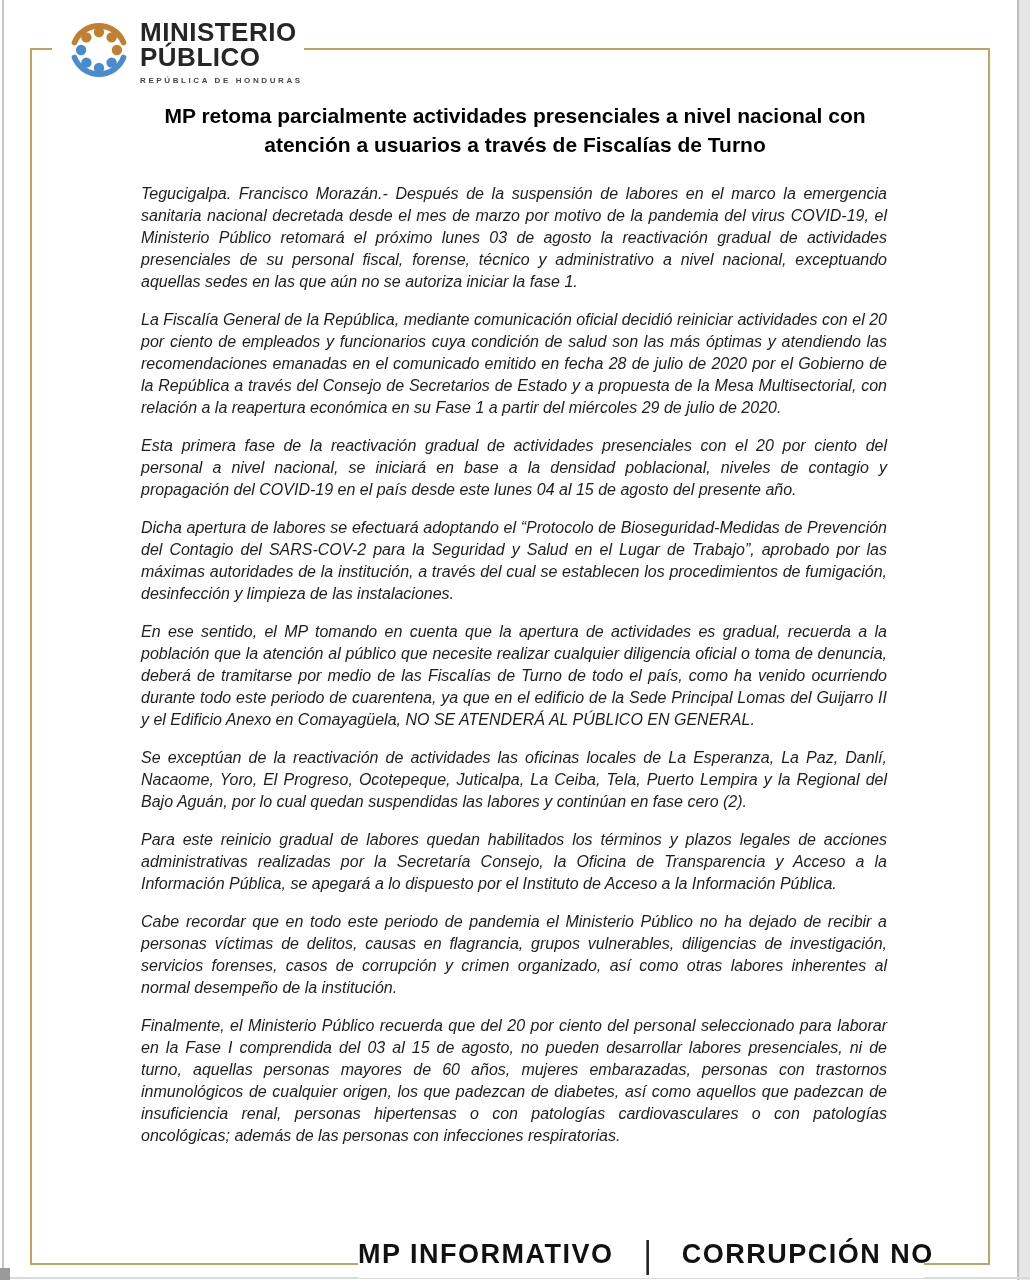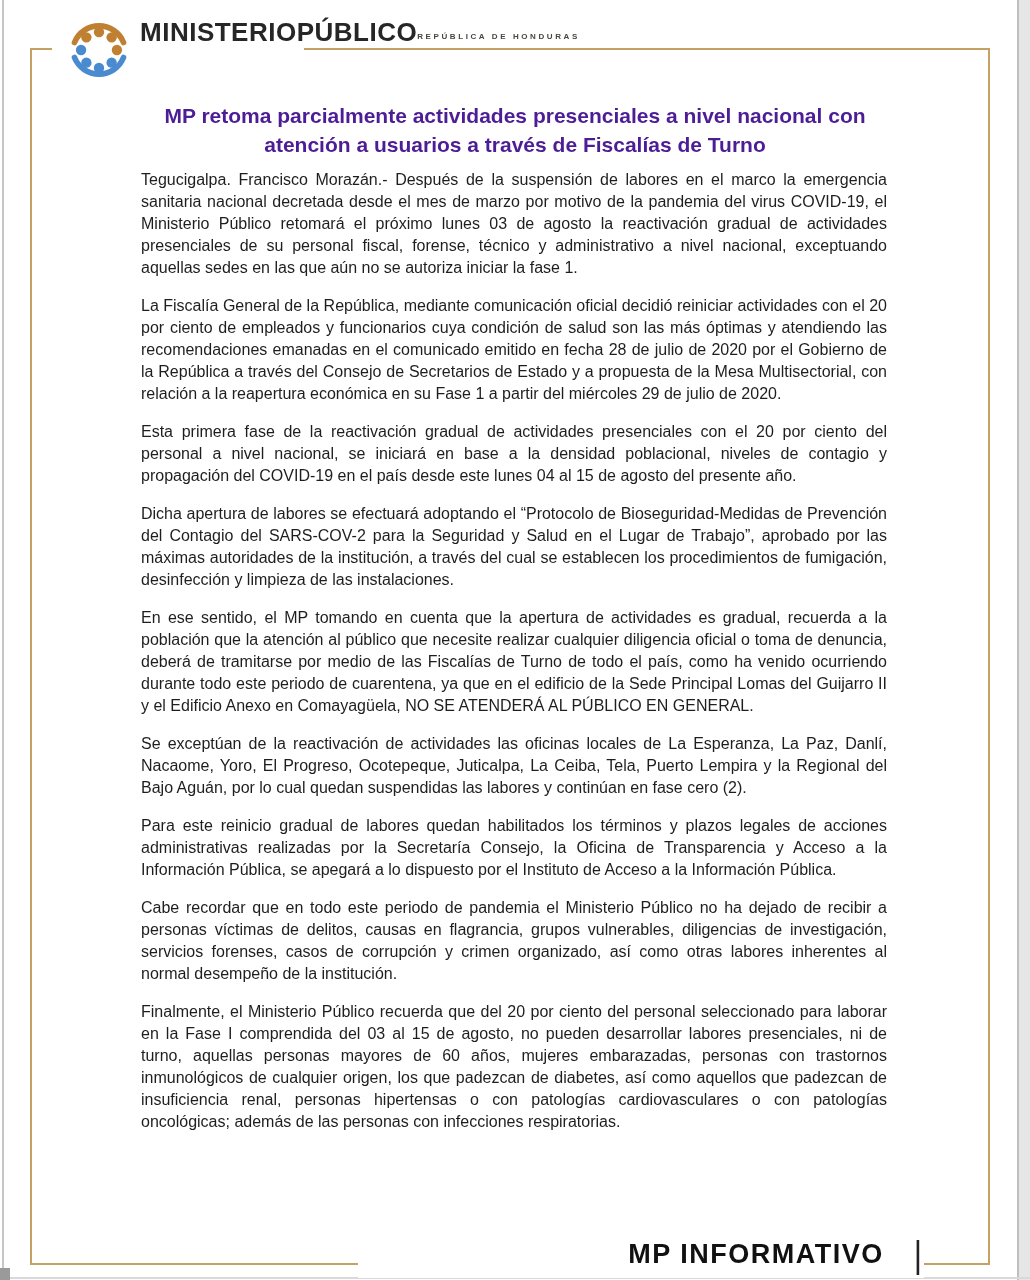--- a/index.html
+++ b/index.html
@@ -50,74 +50,75 @@
     z-index: 2;
     display: flex;
     align-items: flex-start;
   }
   .emblem {
     flex: 0 0 auto;
     margin: 13px 8px 0 14px;
   }
   .logo-text {
     display: flex;
-    flex-direction: row;
+    flex-direction: column;
     margin-top: 16px;
   }
   .org-name {
     font-size: 26px;
     font-weight: bold;
     letter-spacing: 0.5px;
     line-height: 25px;
     color: #262626;
   }
   .org-subtitle {
-    margin-top: 12px;
+    margin-top: 6px;
     font-size: 8px;
     font-weight: bold;
     letter-spacing: 2.6px;
     color: #474740;
     white-space: nowrap;
   }
   
   .headline {
     position: absolute;
     top: 101px; left: 140px;
     width: 750px;
     text-align: center;
     font-size: 21px;
     font-weight: bold;
     line-height: 29px;
-    color: #4c1d95;
+    color: #000000;
     z-index: 2;
   }
   
   .content {
     position: absolute;
-    top: 169px; left: 141px;
+    top: 183px; left: 141px;
     width: 746px;
     z-index: 2;
+    font-style: italic;
   }
   .content p {
     margin: 0 0 16px 0;
     font-size: 16px;
     line-height: 22px;
     text-align: justify;
     color: #1e1e1e;
   }
   
   .footer-box {
     position: absolute;
     left: 358px; top: 1230px;
     width: 566px; height: 48px;
     background: #ffffff;
     z-index: 2;
     display: flex;
     align-items: center;
-    justify-content: flex-end;
+    justify-content: space-between;
     gap: 28px;
   }
   .footer-text {
     font-size: 27px;
     font-weight: bold;
     letter-spacing: 1.5px;
     color: #111111;
     white-space: nowrap;
   }
   .footer-sep {
@@ -174,13 +175,14 @@
   <p>En ese sentido, el MP tomando en cuenta que la apertura de actividades es gradual, recuerda a la población que la atención al público que necesite realizar cualquier diligencia oficial o toma de denuncia, deberá de tramitarse por medio de las Fiscalías de Turno de todo el país, como ha venido ocurriendo durante todo este periodo de cuarentena, ya que en el edificio de la Sede Principal Lomas del Guijarro II y el Edificio Anexo en Comayagüela, NO SE ATENDERÁ AL PÚBLICO EN GENERAL.</p>
   <p>Se exceptúan de la reactivación de actividades las oficinas locales de La Esperanza, La Paz, Danlí, Nacaome, Yoro, El Progreso, Ocotepeque, Juticalpa, La Ceiba, Tela, Puerto Lempira y la Regional del Bajo Aguán, por lo cual quedan suspendidas las labores y continúan en fase cero (2).</p>
   <p>Para este reinicio gradual de labores quedan habilitados los términos y plazos legales de acciones administrativas realizadas por la Secretaría Consejo, la Oficina de Transparencia y Acceso a la Información Pública, se apegará a lo dispuesto por el Instituto de Acceso a la Información Pública.</p>
   <p>Cabe recordar que en todo este periodo de pandemia el Ministerio Público no ha dejado de recibir a personas víctimas de delitos, causas en flagrancia, grupos vulnerables, diligencias de investigación, servicios forenses, casos de corrupción y crimen organizado, así como otras labores inherentes al normal desempeño de la institución.</p>
   <p>Finalmente, el Ministerio Público recuerda que del 20 por ciento del personal seleccionado para laborar en la Fase I comprendida del 03 al 15 de agosto, no pueden desarrollar labores presenciales, ni de turno, aquellas personas mayores de 60 años, mujeres embarazadas, personas con trastornos inmunológicos de cualquier origen, los que padezcan de diabetes, así como aquellos que padezcan de insuficiencia renal, personas hipertensas o con patologías cardiovasculares o con patologías oncológicas; además de las personas con infecciones respiratorias.</p>
 </div>
 
 <div class="footer-box">
   <span class="footer-text">MP INFORMATIVO</span>
   <span class="footer-sep">|</span>
+  <span class="footer-text">CORRUPCIÓN NO</span>
 </div>
 
 </body></html>

